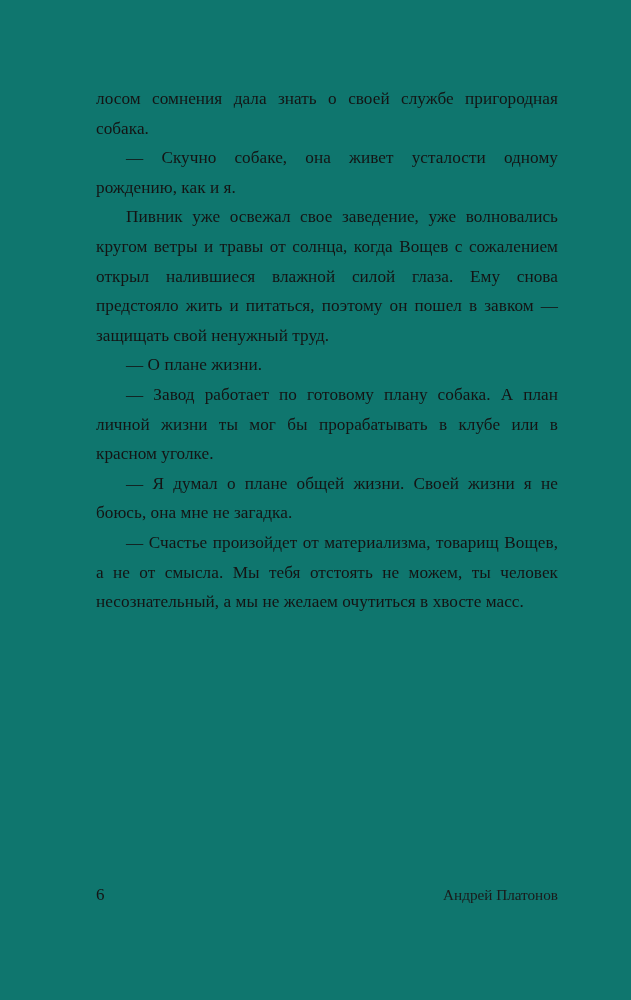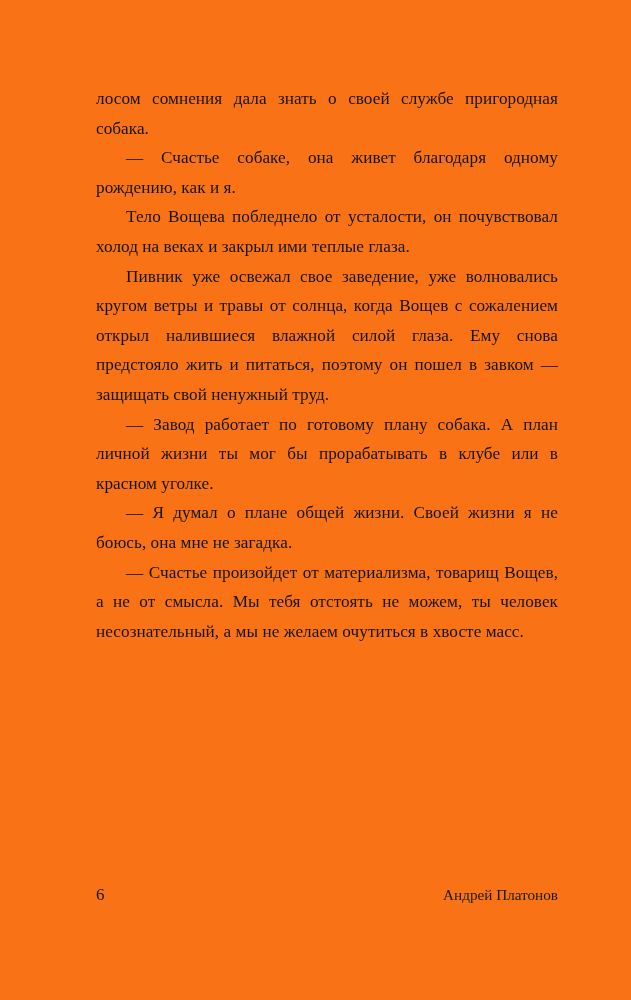--- a/index.html
+++ b/index.html
@@ -11,21 +11,21 @@
     width: 631px;
     height: 1000px;
     font-family: "Liberation Serif", serif;
     color: #111111;
   }
   .page {
     position: relative;
     width: 631px;
     height: 1000px;
     box-sizing: border-box;
-    background: #f97316;
+    background: #0f766e;
   }
   .text-block {
     position: absolute;
     left: 96px;
     top: 84px;
     width: 462px;
   }
   .para {
     margin: 0;
     font-size: 17.2px;
@@ -59,23 +59,23 @@
     text-align: right;
   }
 </style>
 </head>
 <body>
 
 <div class="page">
 
   <div class="text-block">
     <p class="para">лосом сомнения дала знать о своей службе пригородная собака.</p>
-    <p class="para indent">— Счастье собаке, она живет благодаря одному рождению, как и я.</p>
-    <p class="para indent">Тело Вощева побледнело от усталости, он почувствовал холод на веках и закрыл ими теплые глаза.</p>
+    <p class="para indent">— Скучно собаке, она живет усталости одному рождению, как и я.</p>
     <p class="para indent">Пивник уже освежал свое заведение, уже волновались кругом ветры и травы от солнца, когда Вощев с сожалением открыл налившиеся влажной силой глаза. Ему снова предстояло жить и питаться, поэтому он пошел в завком — защищать свой ненужный труд.</p>
+    <p class="para indent">— О плане жизни.</p>
     <p class="para indent">— Завод работает по готовому плану собака. А план личной жизни ты мог бы прорабатывать в клубе или в красном уголке.</p>
     <p class="para indent">— Я думал о плане общей жизни. Своей жизни я не боюсь, она мне не загадка.</p>
     <p class="para indent">— Счастье произойдет от материализма, товарищ Вощев, а не от смысла. Мы тебя отстоять не можем, ты человек несознательный, а мы не желаем очутиться в хвосте масс.</p>
   </div>
 
   <div class="footer">
     <span class="folio">6</span>
     <span class="running-title">Андрей Платонов</span>
   </div>
 

